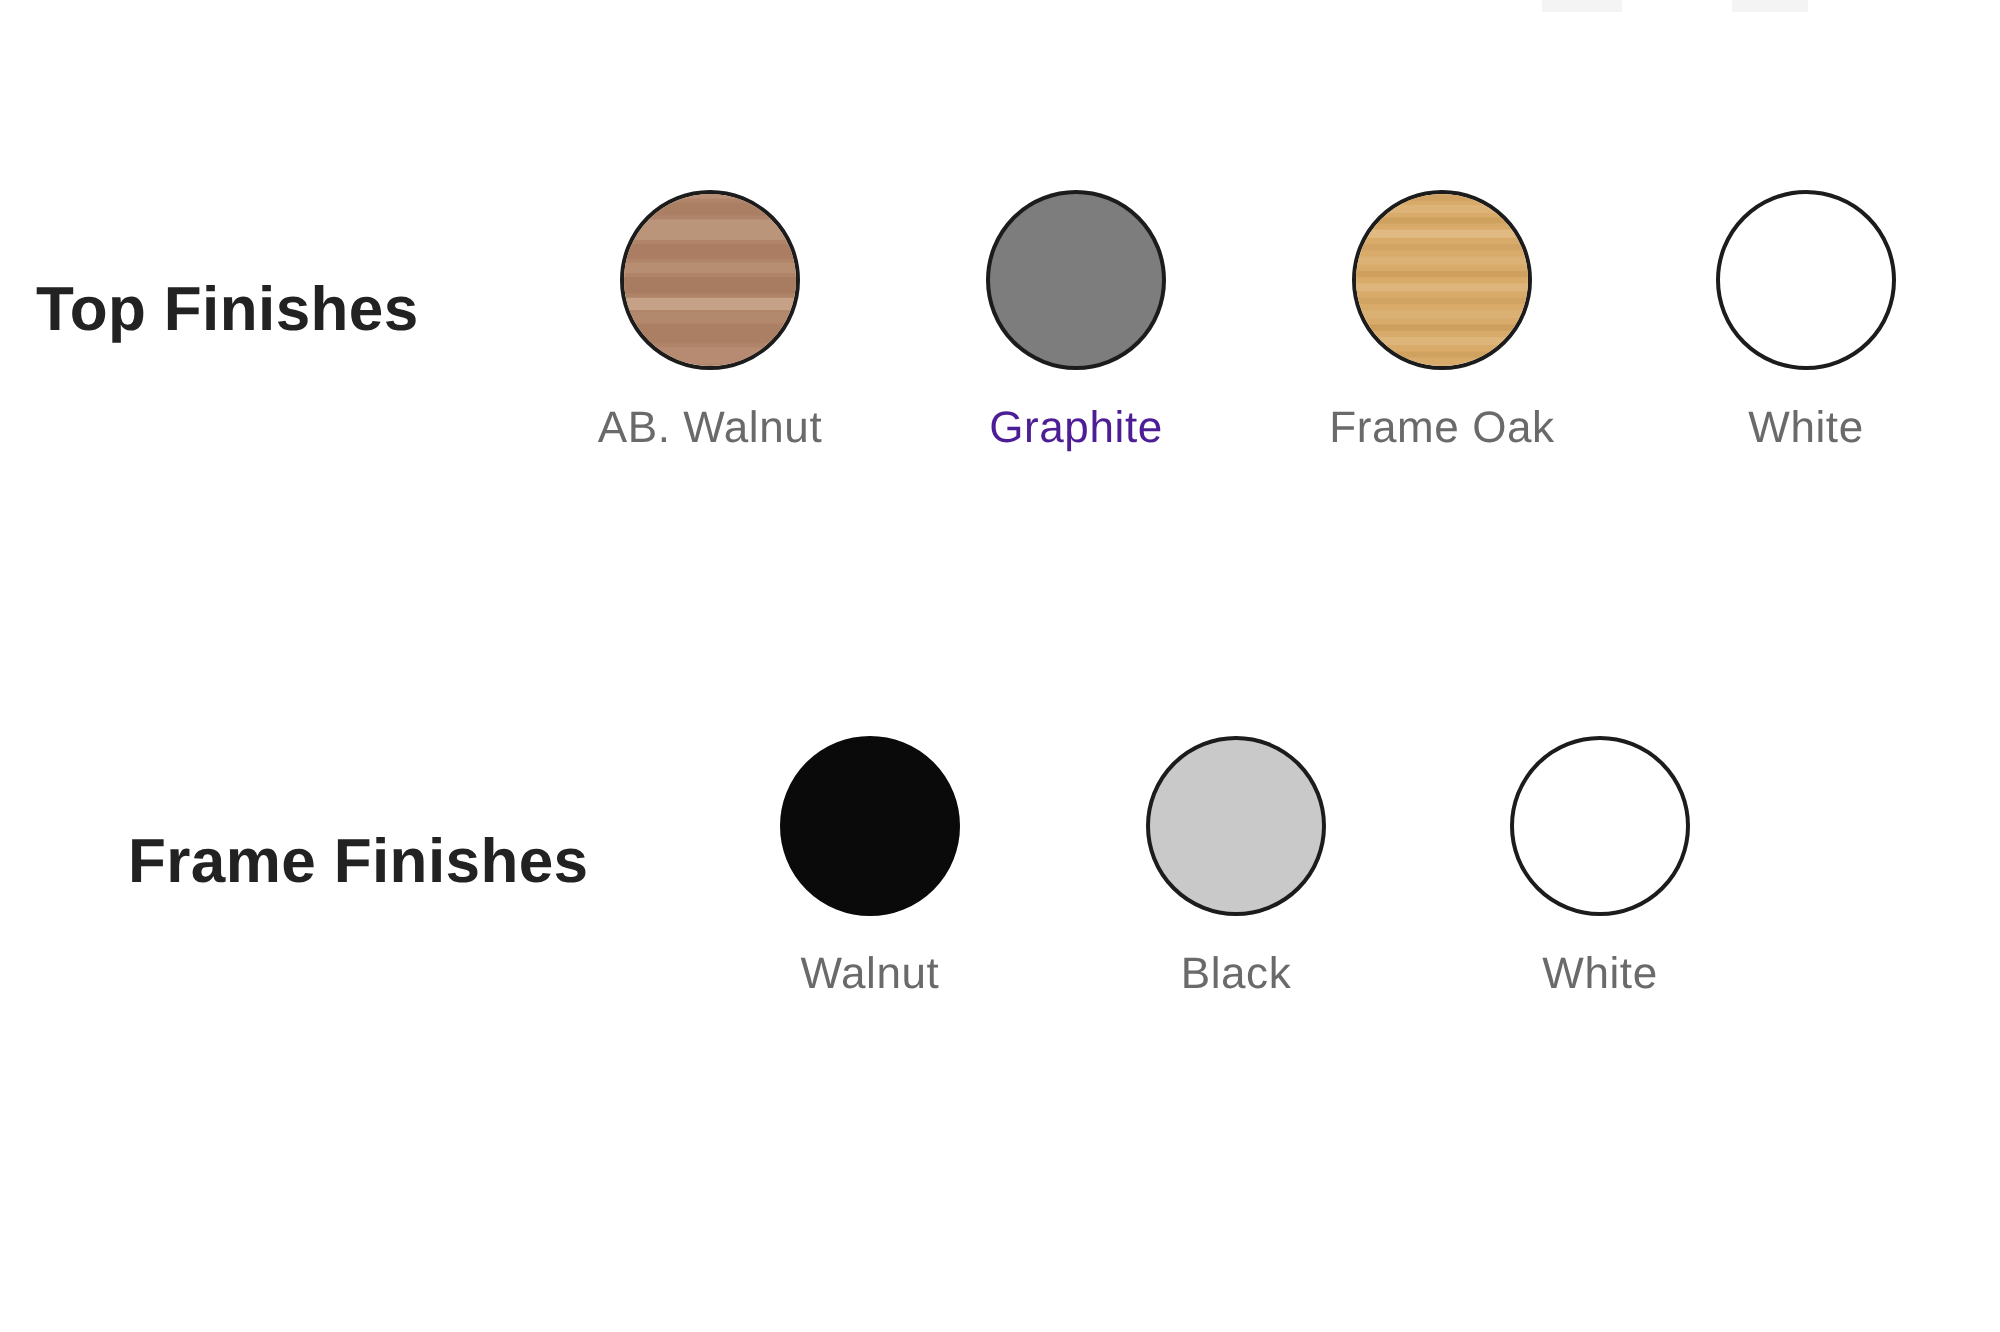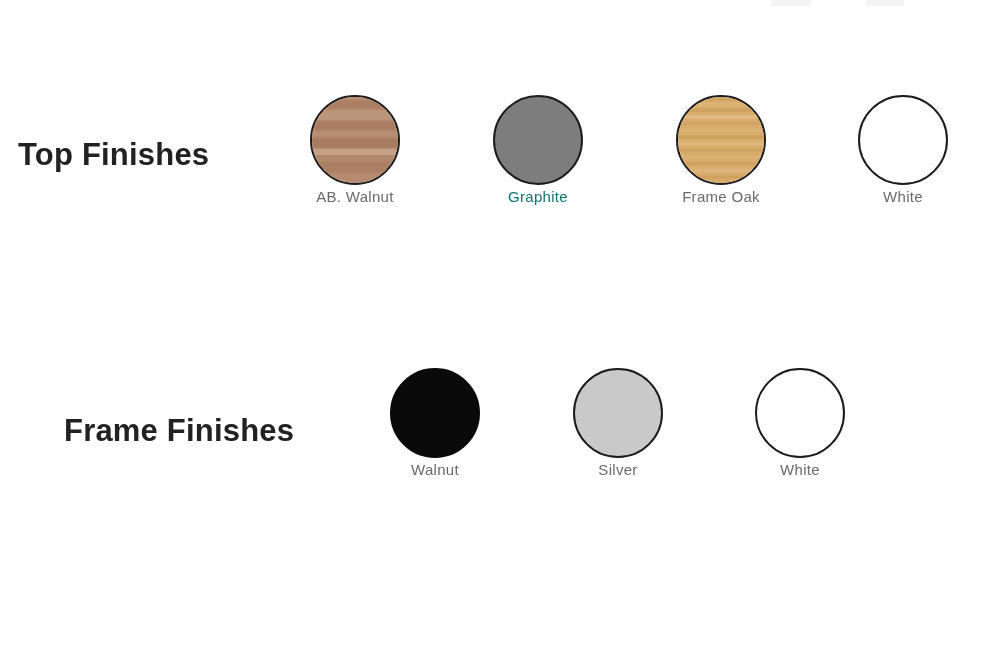--- a/index.html
+++ b/index.html
@@ -79,22 +79,22 @@
 
   .swatch .grain {
     position: absolute;
     left: -10%;
     top: -10%;
     width: 120%;
     height: 120%;
   }
 
   .swatch-label {
-    margin-top: 4px;
-    font-size: 15px;
+    margin-top: 18px;
+    font-size: 22px;
     font-weight: 400;
     color: #6a6a6a;
     letter-spacing: 0.3px;
     white-space: nowrap;
     line-height: 1;
   }
 
   
   .cell-walnut    { left: 285px; }
   .cell-graphite  { left: 468px; }
@@ -133,21 +133,21 @@
           <rect x="0" y="72" width="100" height="9" fill="#a97e63" opacity="0.7"></rect>
           <rect x="0" y="83" width="100" height="8" fill="#bb9078" opacity="0.6"></rect>
           <rect x="0" y="92" width="100" height="8" fill="#a6795d" opacity="0.7"></rect>
         </svg>
       </div>
       <div class="swatch-label" style="color: rgb(106, 106, 106);">AB. Walnut</div>
     </div>
 
     <div class="swatch-cell cell-graphite">
       <div class="swatch" id="sw-graphite" style="background: rgb(125, 125, 125); border-color: rgb(28, 28, 28);"></div>
-      <div class="swatch-label" style="color: #0f766e;">Graphite</div>
+      <div class="swatch-label" style="color: #4c1d95;">Graphite</div>
     </div>
 
     <div class="swatch-cell cell-lightoak">
       <div class="swatch" id="sw-lightoak" style="border-color: rgb(28, 28, 28);">
         <svg class="grain" viewBox="0 0 100 100" preserveAspectRatio="none">
           <rect x="0" y="0" width="100" height="100" fill="#d8ab6a"></rect>
           <rect x="0" y="3" width="100" height="4" fill="#e3bc87" opacity="0.8"></rect>
           <rect x="0" y="9" width="100" height="3" fill="#cfa05f" opacity="0.7"></rect>
           <rect x="0" y="14" width="100" height="4" fill="#e0b77f" opacity="0.7"></rect>
           <rect x="0" y="20" width="100" height="3" fill="#cc9c5b" opacity="0.7"></rect>
@@ -181,21 +181,21 @@
 
   <div class="swatch-group">
 
     <div class="swatch-cell cell-black">
       <div class="swatch" id="sw-black" style="background: rgb(10, 10, 10); border-color: rgb(10, 10, 10);"></div>
       <div class="swatch-label" style="color: rgb(106, 106, 106);">Walnut</div>
     </div>
 
     <div class="swatch-cell cell-silver">
       <div class="swatch" id="sw-silver" style="background: rgb(201, 201, 201); border-color: rgb(28, 28, 28);"></div>
-      <div class="swatch-label" style="color: rgb(106, 106, 106);">Silver</div>
+      <div class="swatch-label" style="color: rgb(106, 106, 106);">Black</div>
     </div>
 
     <div class="swatch-cell cell-white-frame">
       <div class="swatch" id="sw-white-frame" style="background: rgb(255, 255, 255); border-color: rgb(28, 28, 28);"></div>
       <div class="swatch-label" style="color: rgb(106, 106, 106);">White</div>
     </div>
 
   </div>
 </div>
 

